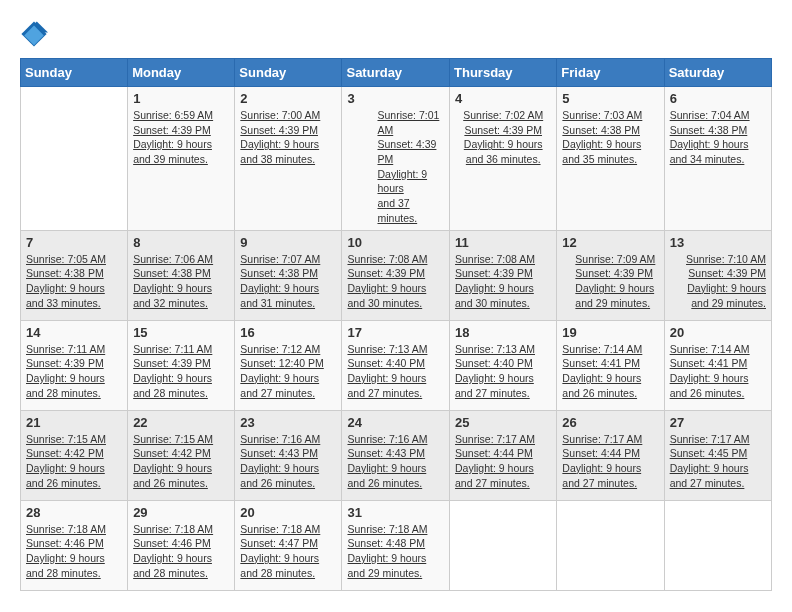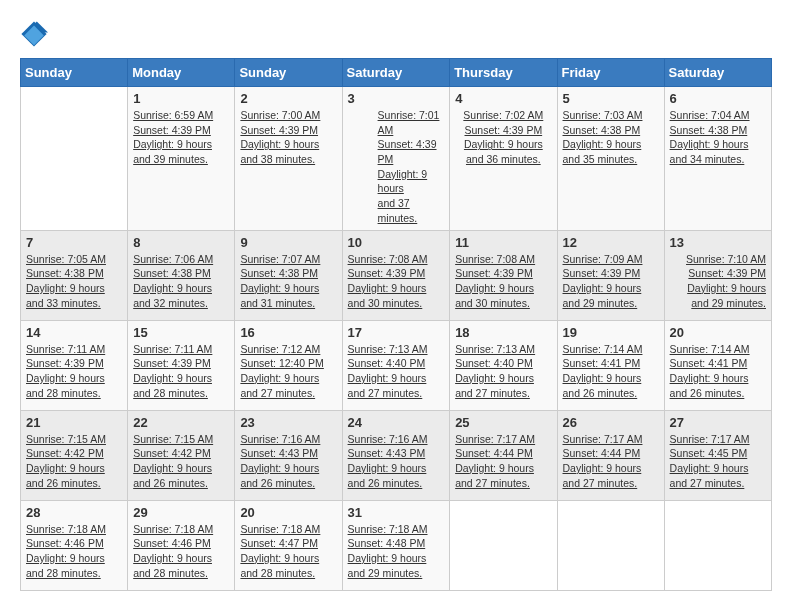--- a/index.html
+++ b/index.html
@@ -199,21 +199,21 @@
         </td>
         <td>
           <span class="day-number">11</span>
           <div class="cell-text" style="white-space: pre-line;">Sunrise: 7:08 AM
 Sunset: 4:39 PM
 Daylight: 9 hours
 and 30 minutes.</div>
         </td>
         <td>
           <span class="day-number">12</span>
-          <div class="cell-text" style="white-space: pre-line;">Sunrise: 7:09 AM
+          <div class="cell-text" style="white-space: pre-line; margin-left: 13px;">Sunrise: 7:09 AM
 Sunset: 4:39 PM
 Daylight: 9 hours
 and 29 minutes.</div>
         </td>
         <td>
           <span class="day-number">13</span>
           <div class="cell-text" style="white-space: pre-line; text-align: right;">Sunrise: 7:10 AM
 Sunset: 4:39 PM
 Daylight: 9 hours
 and 29 minutes.</div>

